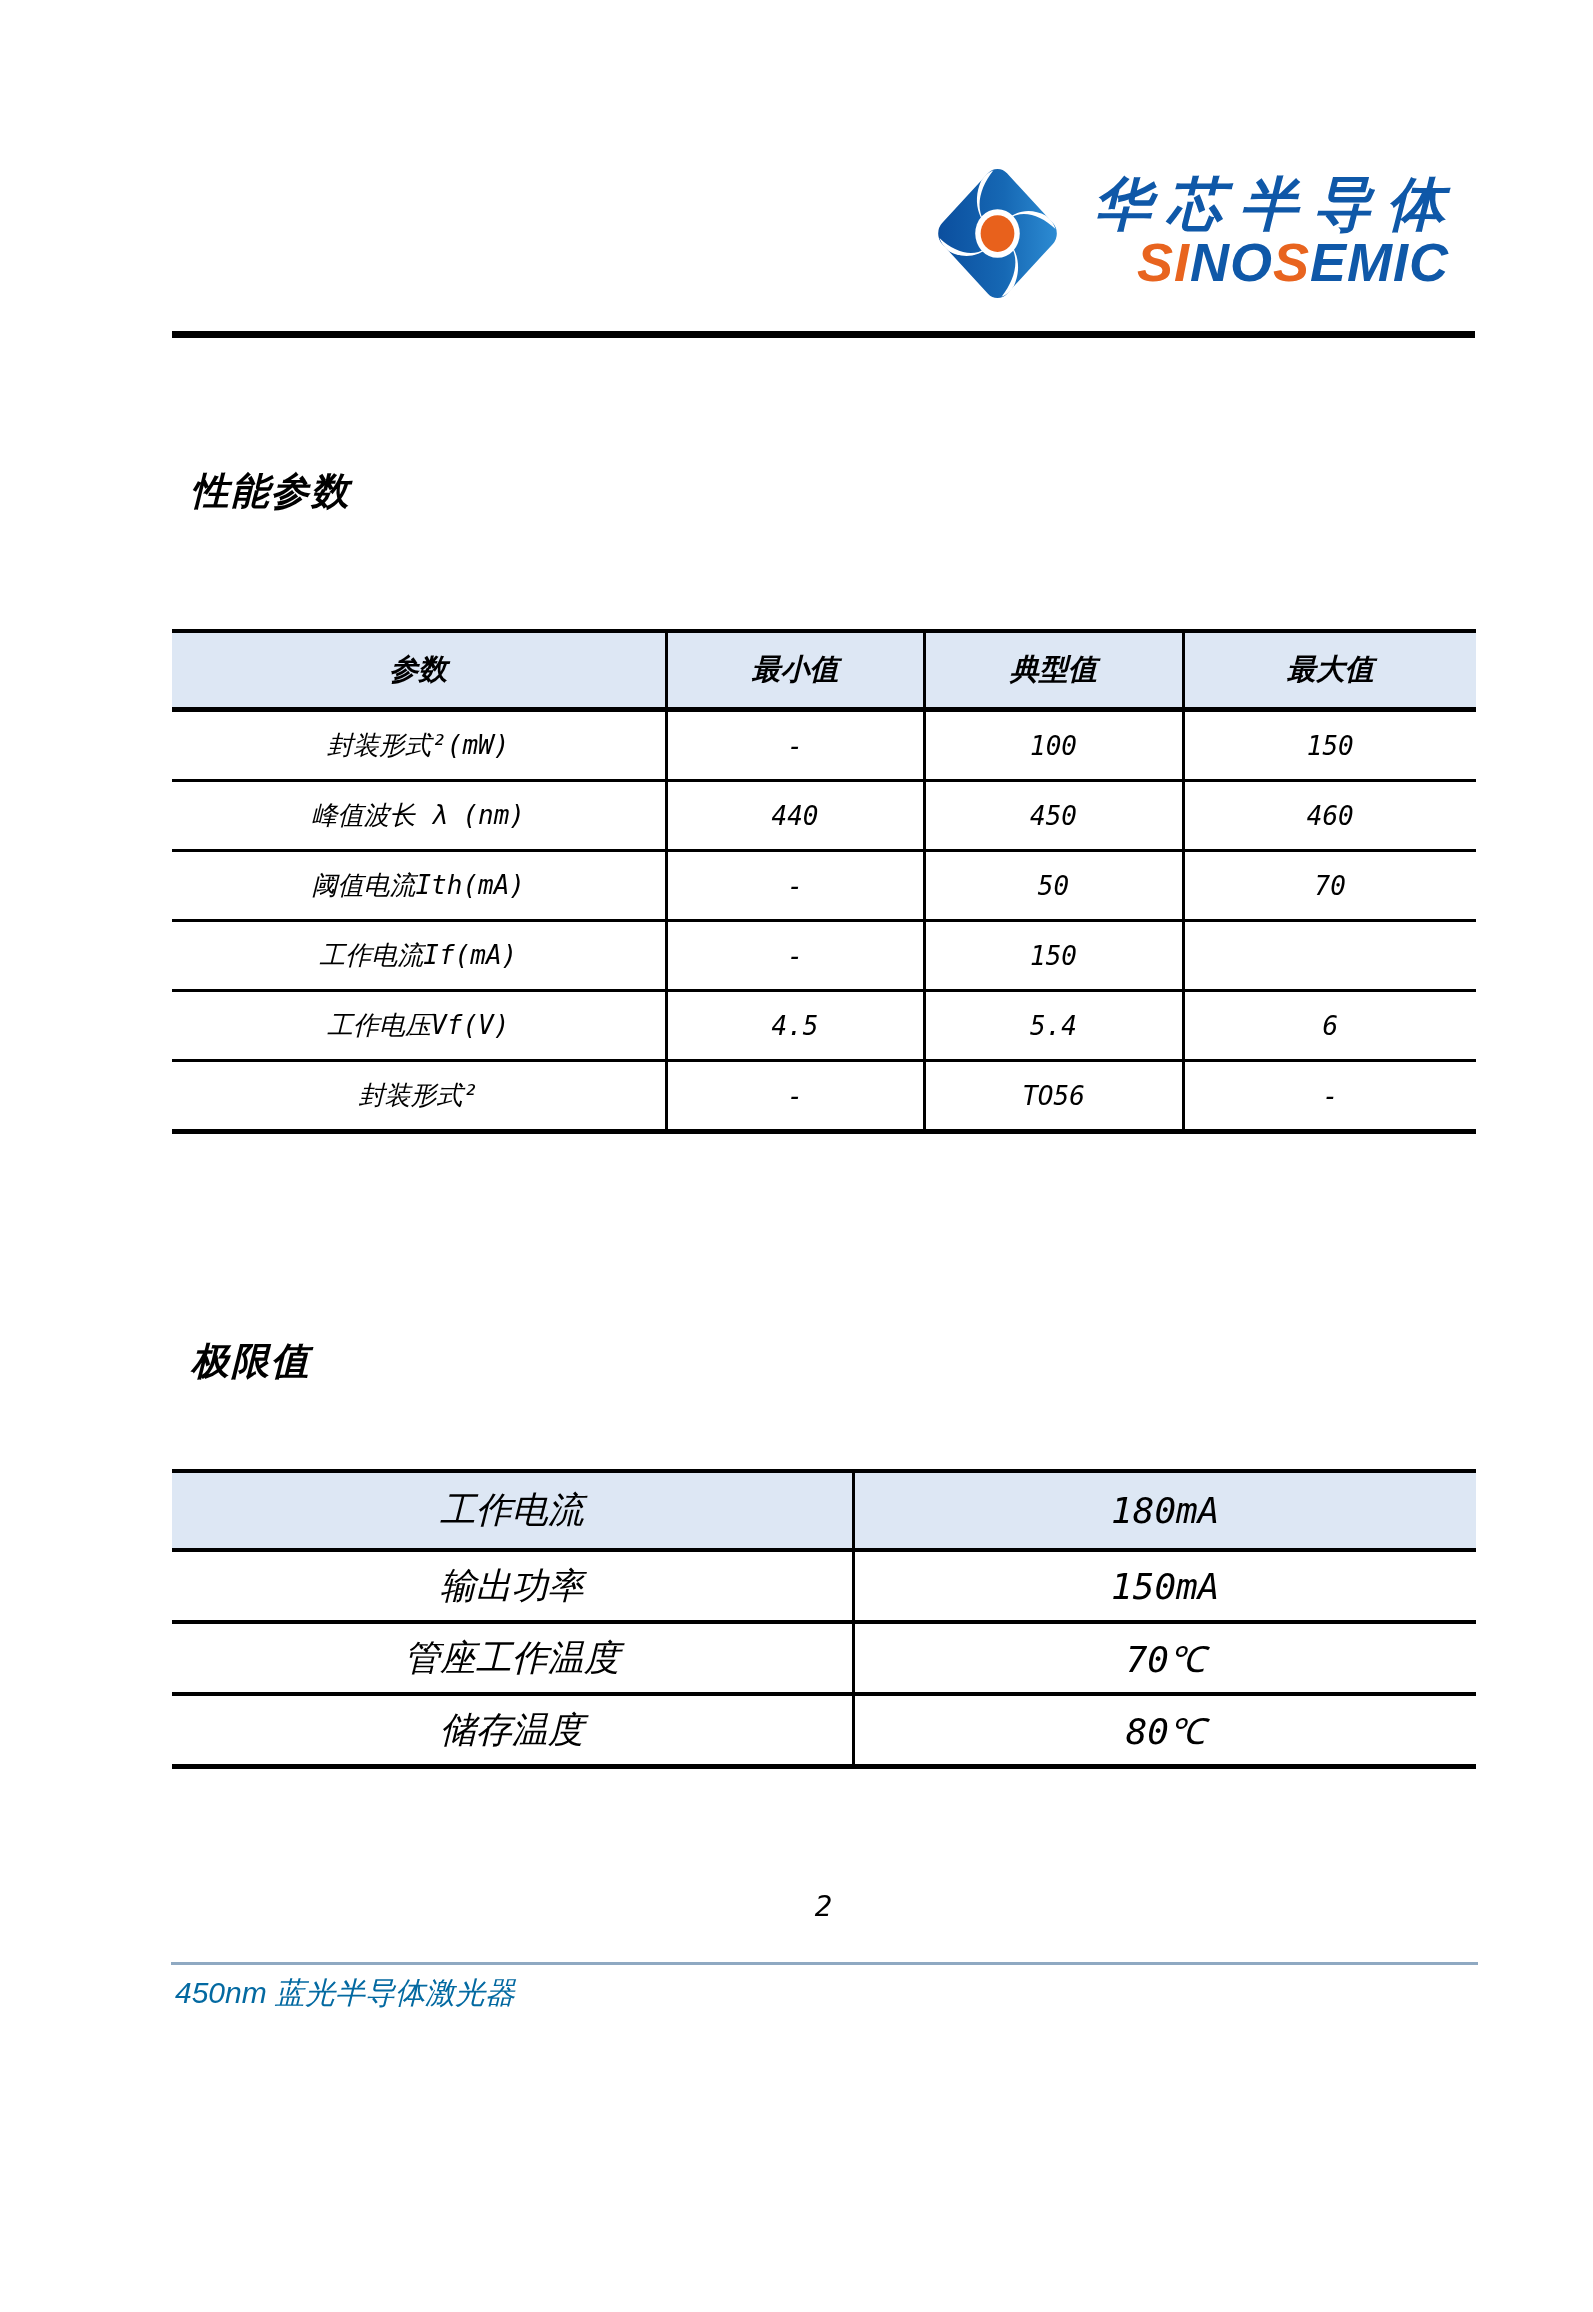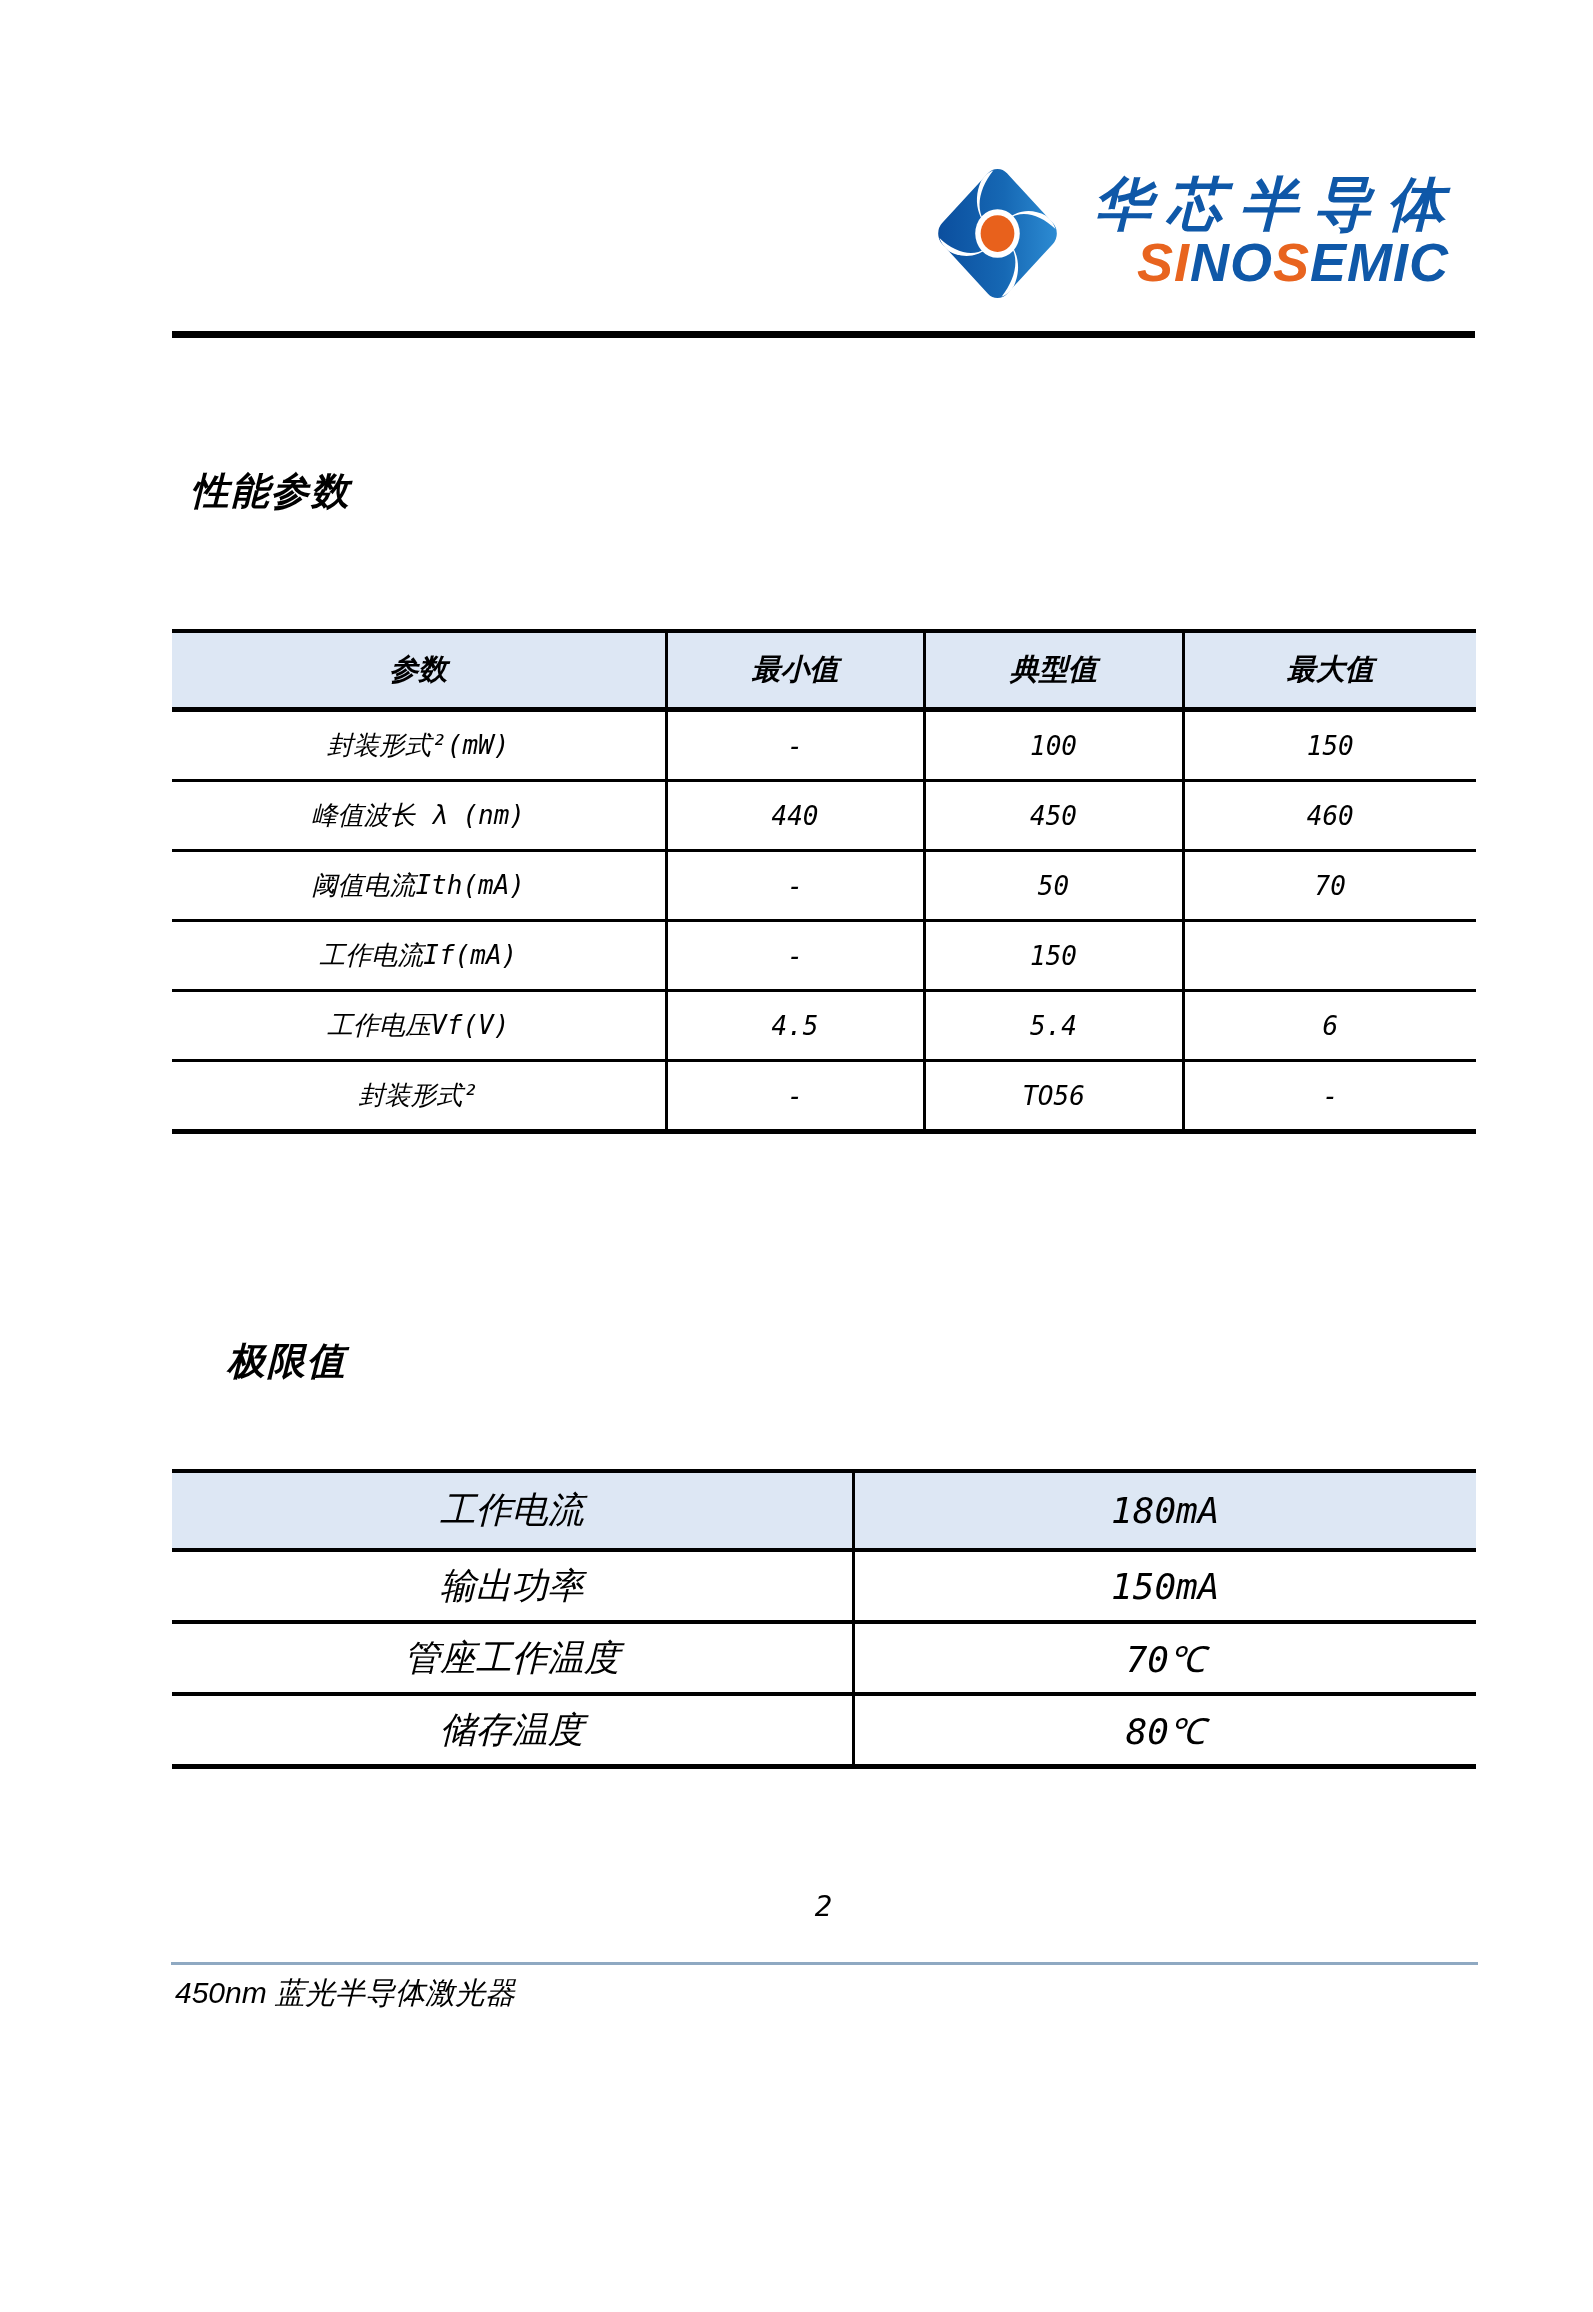--- a/index.html
+++ b/index.html
@@ -27,21 +27,21 @@
   .lg-orange{color:var(--brand_orange);}
   
   .header-rule{position:absolute;left:172px;top:331px;width:1303px;height:6.8px;background:var(--rule_black);}
   
   .section-title{
     position:absolute;left:191px;
     font-size:38px;font-weight:700;color:#000;letter-spacing:1.9px;
     line-height:62px;white-space:nowrap;
   }
   .title-perf{top:460px;}
-  .title-limit{top:1330px;margin-left:36px;}
+  .title-limit{top:1330px;}
   
   table{border-collapse:collapse;table-layout:fixed;position:absolute;left:172px;}
   .perf-table{top:585px;width:1303px;margin-top:44px;}
   .limit-table{top:1469px;width:1303px;}
   th,td{
     text-align:center;vertical-align:middle;
     font-family:"DejaVu Sans Mono","Liberation Mono",monospace;
     color:#000;padding:0;
   }
   .perf-table th{
@@ -65,21 +65,21 @@
   .limit-table td + td{border-left:3.9px solid #000;}
   
   .page-number{
     position:absolute;left:172px;top:1889px;width:1303px;
     text-align:center;font-size:29px;color:#000;
     font-family:"DejaVu Sans Mono","Liberation Mono",monospace;
   }
   .footer-rule{position:absolute;left:171px;top:1962px;width:1307px;height:2.9px;background:var(--footer_rule);}
   .footer-title{
     position:absolute;left:175px;top:1974px;
-    font-size:30px;color:#000000;line-height:37px;white-space:nowrap;
+    font-size:30px;color:#0369a1;line-height:37px;white-space:nowrap;
   }
 </style>
 </head>
 <body>
 
 <div class="page">
 
   <div class="logo-icon">
     <svg viewBox="0 0 100 100" width="135" height="147" preserveAspectRatio="none">
       <defs>

